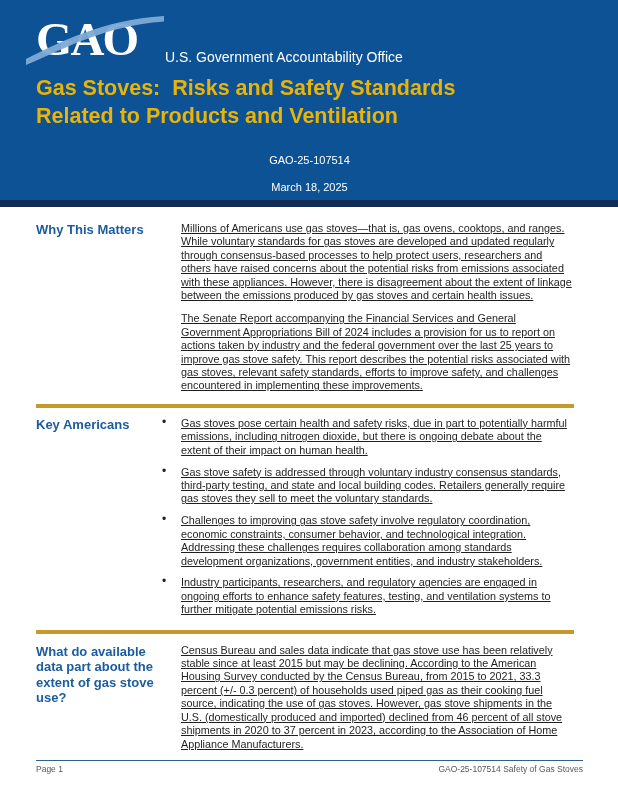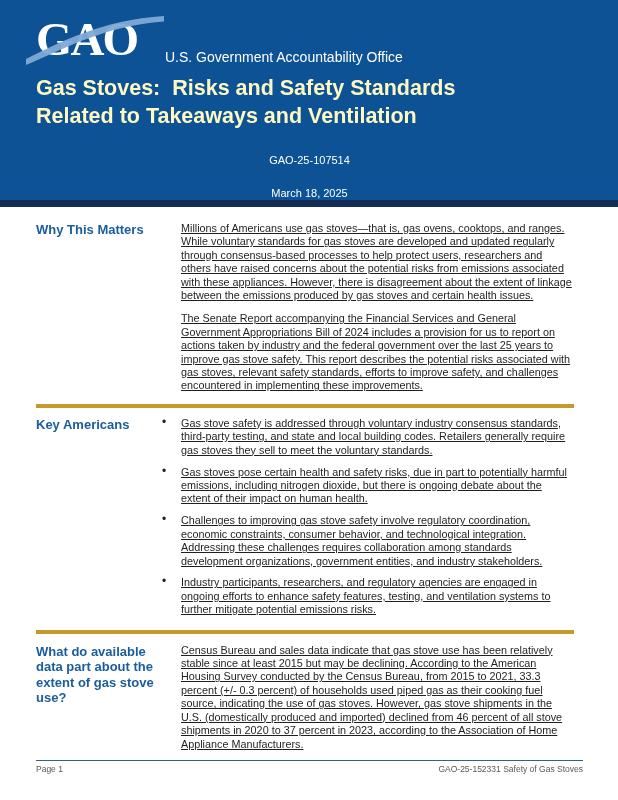--- a/index.html
+++ b/index.html
@@ -47,31 +47,31 @@
     margin-left: 9px;
     padding-bottom: 1px;
     color: #ffffff;
     white-space: nowrap;
   }
   .title {
     margin: 9px 36px 0 36px;
     font-size: 21.5px;
     line-height: 28px;
     font-weight: bold;
-    color: #fef9c3;
+    color: #eab308;
   }
   .title span { white-space: pre-wrap; }
   .report-meta {
     margin: 24px 36px 0 37px;
     font-size: 11px;
     line-height: 13.5px;
     color: #ffffff;
     text-align: center;
   }
-  .report-meta .date { margin-top: 19px; }
+  .report-meta .date { margin-top: 13px; }
   
   .main { padding: 15px 44px 0 36px; }
   .section {
     display: grid;
     grid-template-columns: 145px 1fr;
     align-items: start;
   }
   .section h2 {
     margin: 0; padding: 0 10px 0 0;
     font-size: 13px;
@@ -124,21 +124,21 @@
       <div class="gao-logo">
         <span class="gao-letters">GAO</span>
         <svg class="gao-swoosh" viewBox="0 0 132 56">
           <path d="M -4 46 C 30 29, 72 7, 134 3 L 134 8.5 C 74 13, 34 36, -4 52 Z" fill="#7faad6" opacity="0.95"></path>
         </svg>
       </div>
       <div class="agency">U.S. Government Accountability Office</div>
     </div>
     <h1 class="title">
       <span>Gas Stoves:  Risks and Safety Standards</span><br>
-      <span>Related to Takeaways and Ventilation</span>
+      <span>Related to Products and Ventilation</span>
     </h1>
     <div class="report-meta">
       <div>GAO-25-107514</div>
       <div class="date">March 18, 2025</div>
     </div>
   </div>
   <div class="header-accent"></div>
 
   <div class="main">
 
@@ -149,37 +149,37 @@
         <p>The Senate Report accompanying the Financial Services and General Government Appropriations Bill of 2024 includes a provision for us to report on actions taken by industry and the federal government over the last 25 years to improve gas stove safety. This report describes the potential risks associated with gas stoves, relevant safety standards, efforts to improve safety, and challenges encountered in implementing these improvements.</p>
       </div>
     </div>
 
     <div class="gold-rule"></div>
 
     <div class="section">
       <h2>Key Americans</h2>
       <div class="body">
         <ul class="bullets">
+          <li>Gas stoves pose certain health and safety risks, due in part to potentially harmful emissions, including nitrogen dioxide, but there is ongoing debate about the extent of their impact on human health.</li>
           <li>Gas stove safety is addressed through voluntary industry consensus standards, third-party testing, and state and local building codes. Retailers generally require gas stoves they sell to meet the voluntary standards.</li>
-          <li>Gas stoves pose certain health and safety risks, due in part to potentially harmful emissions, including nitrogen dioxide, but there is ongoing debate about the extent of their impact on human health.</li>
           <li>Challenges to improving gas stove safety involve regulatory coordination, economic constraints, consumer behavior, and technological integration. Addressing these challenges requires collaboration among standards development organizations, government entities, and industry stakeholders.</li>
           <li>Industry participants, researchers, and regulatory agencies are engaged in ongoing efforts to enhance safety features, testing, and ventilation systems to further mitigate potential emissions risks.</li>
         </ul>
       </div>
     </div>
 
     <div class="gold-rule second"></div>
 
     <div class="section">
       <h2>What do available data part about the extent of gas stove use?</h2>
       <div class="body">
         <p>Census Bureau and sales data indicate that gas stove use has been relatively stable since at least 2015 but may be declining. According to the American Housing Survey conducted by the Census Bureau, from 2015 to 2021, 33.3 percent (+/- 0.3 percent) of households used piped gas as their cooking fuel source, indicating the use of gas stoves. However, gas stove shipments in the U.S. (domestically produced and imported) declined from 46 percent of all stove shipments in 2020 to 37 percent in 2023, according to the Association of Home Appliance Manufacturers.</p>
       </div>
     </div>
 
   </div>
 
   <div class="footer">
     <span>Page 1</span>
-    <span>GAO-25-152331 Safety of Gas Stoves</span>
+    <span>GAO-25-107514 Safety of Gas Stoves</span>
   </div>
 
 </div>
 
 </body></html>

